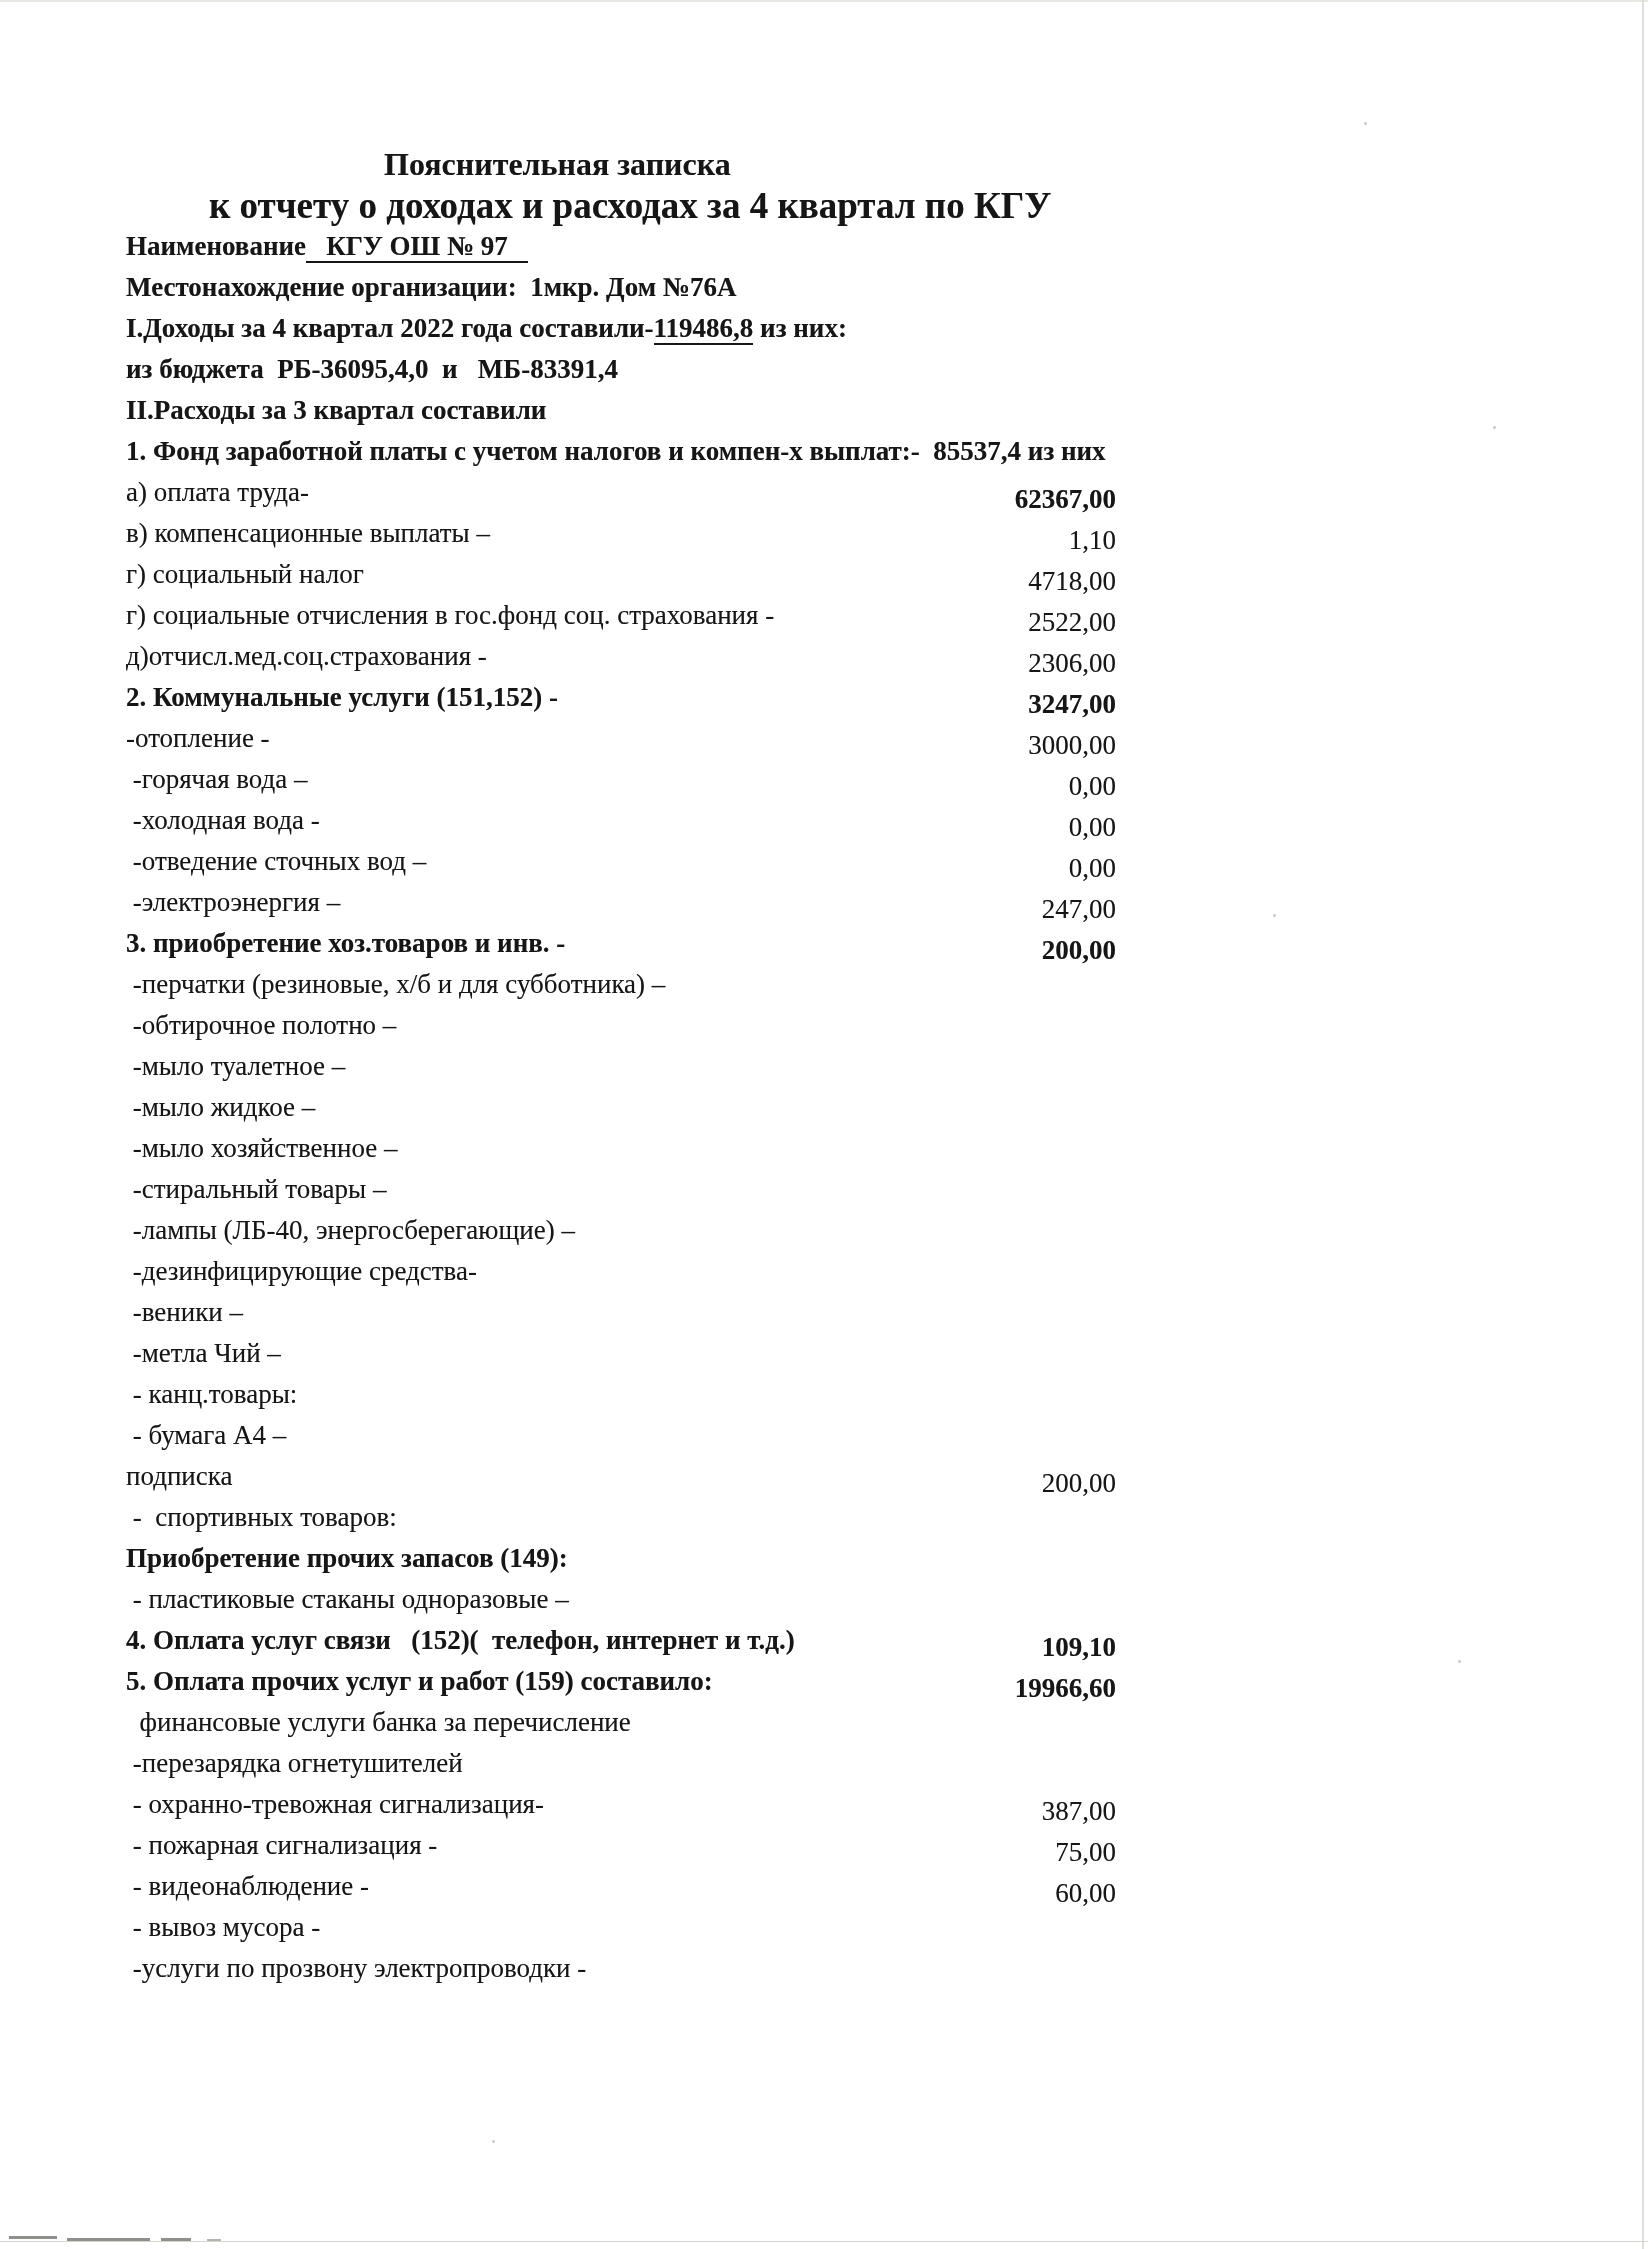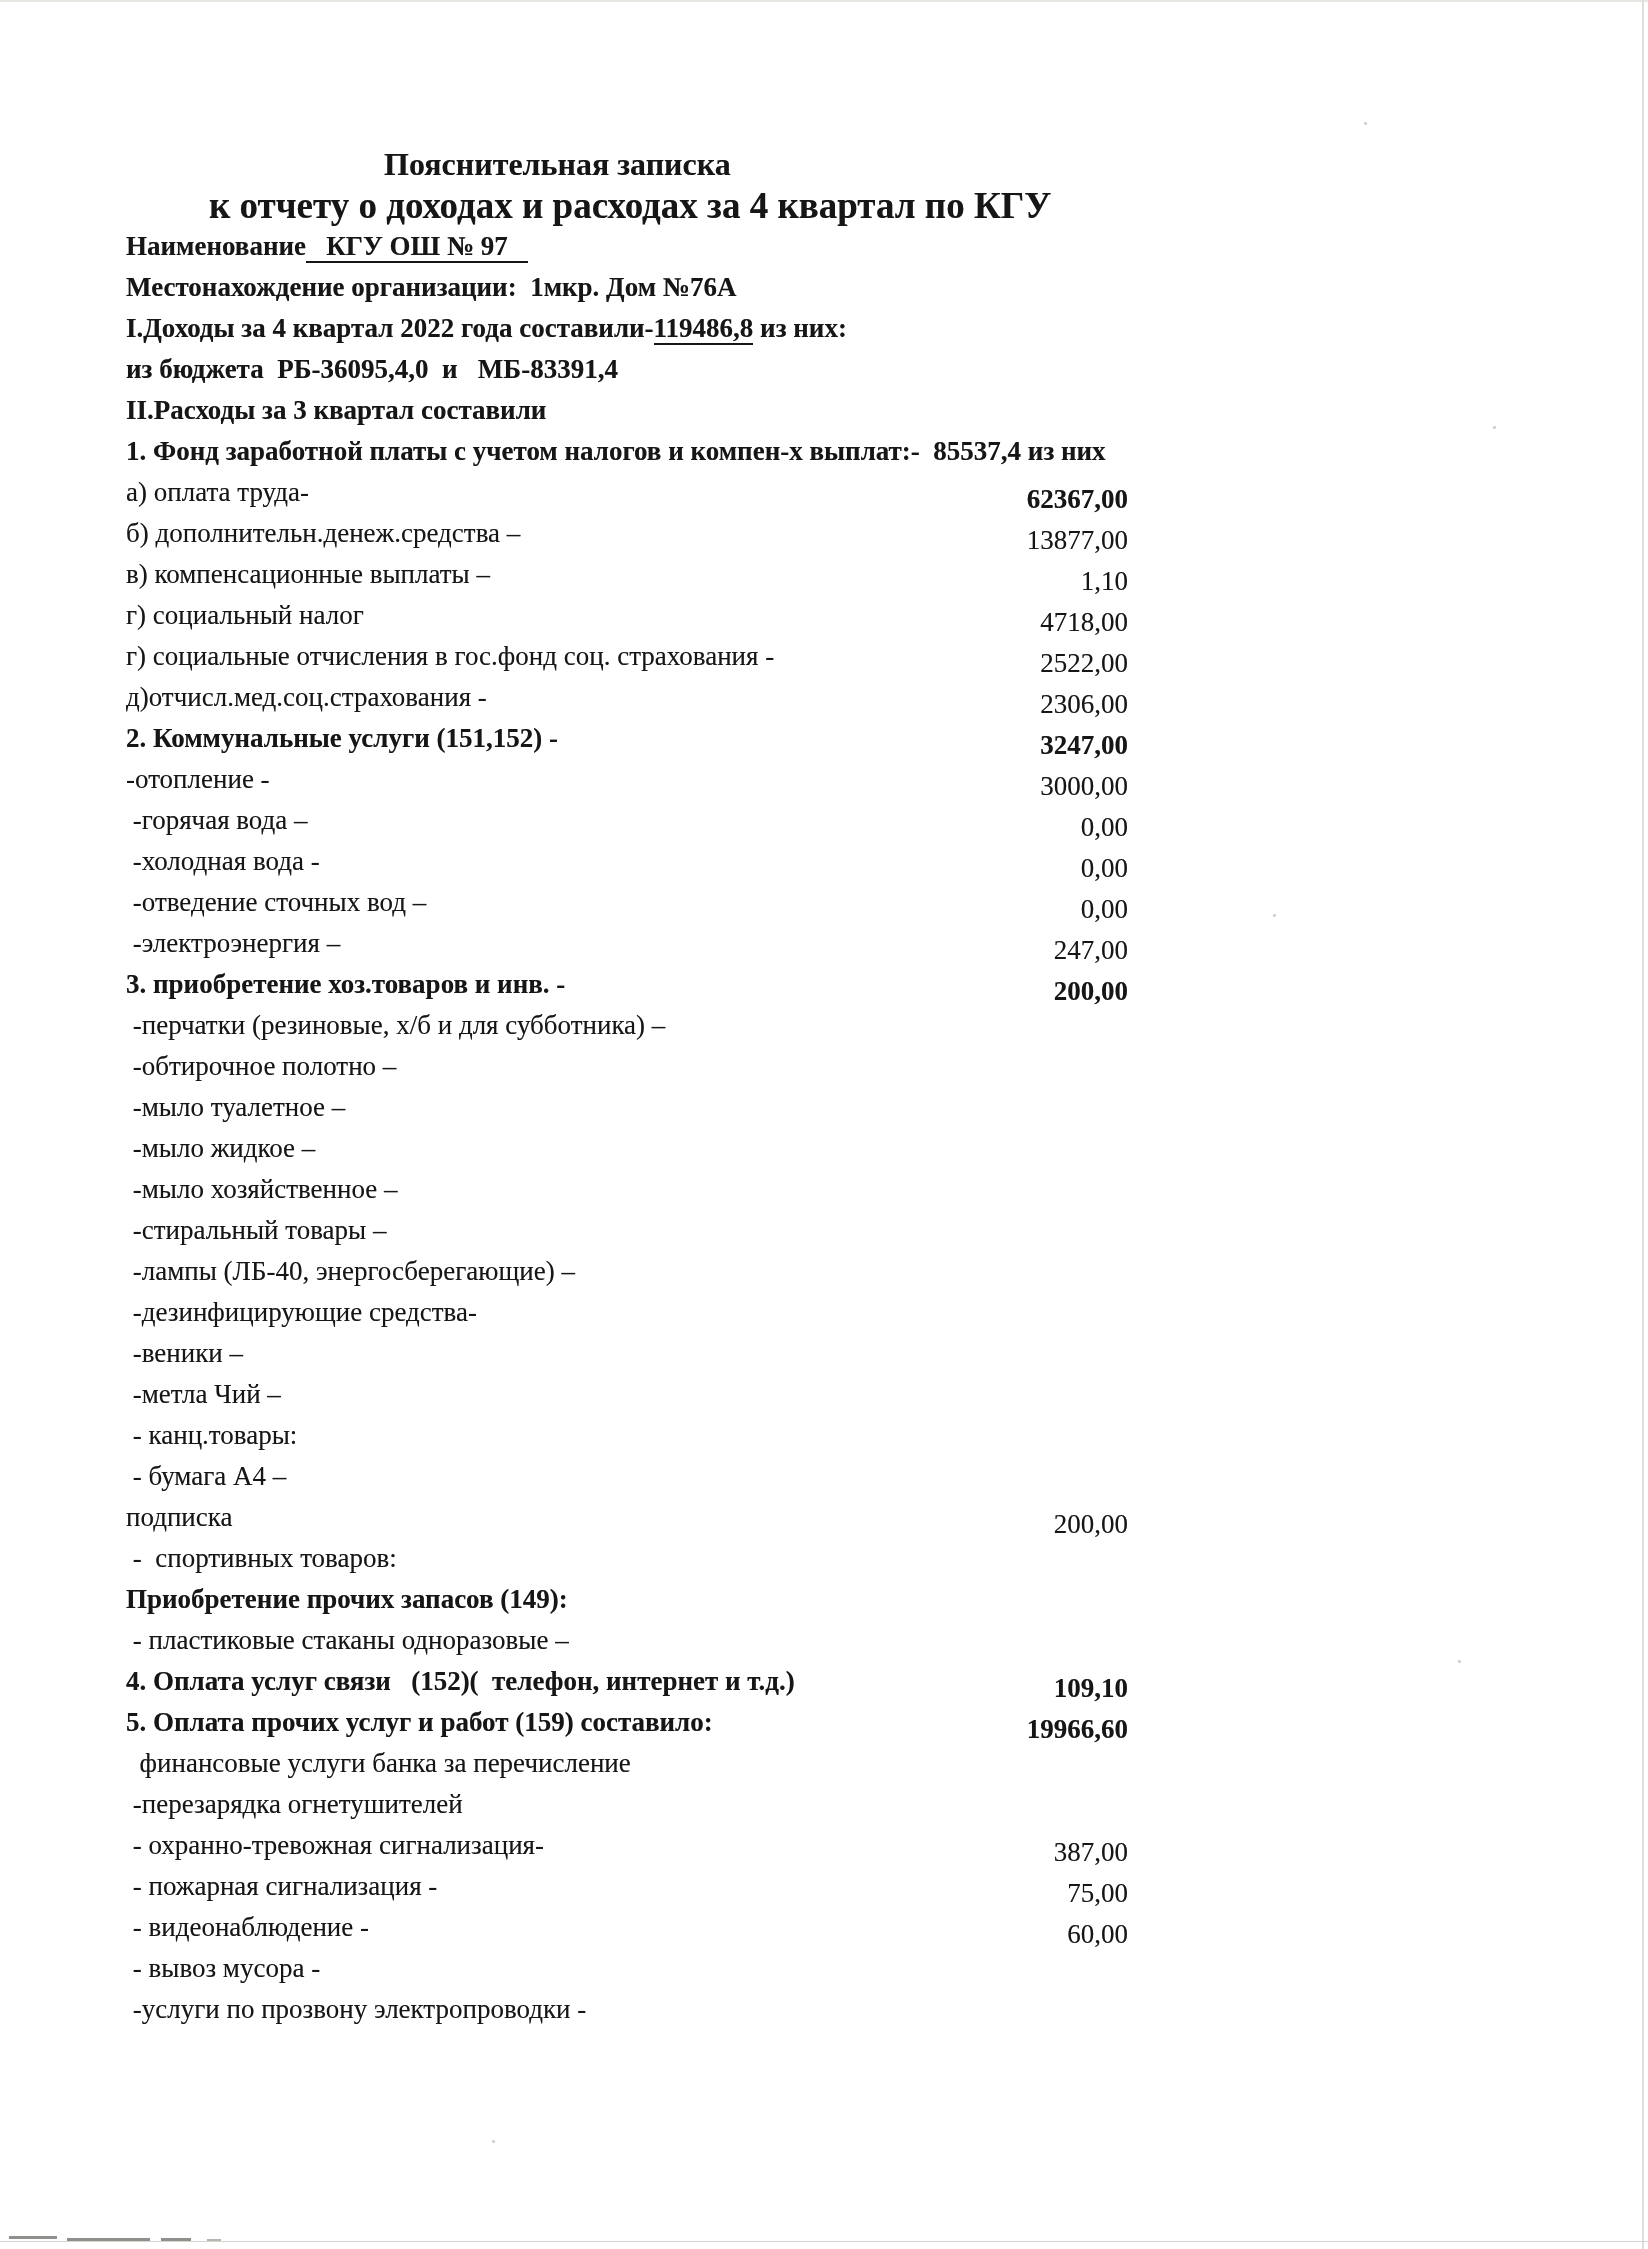--- a/index.html
+++ b/index.html
@@ -10,21 +10,21 @@
   }
   .doc{
     position:absolute;left:126px;top:144px;width:1006px;
     text-shadow:0 0 0.6px rgba(25,25,25,0.4);
   }
   .line{position:relative;height:41px;line-height:41px;font-size:27px;white-space:pre;}
   .b{font-weight:bold;}
   .t1{font-size:32px;font-weight:bold;padding-left:258px;}
   .t2{font-size:37px;font-weight:bold;padding-left:83px;}
   .u{border-bottom:2.6px solid #161616;}
-  .val{position:absolute;right:4px;top:6.5px;}
+  .val{position:absolute;right:16px;top:6.5px;}
   
   .edge-top{position:absolute;left:0;top:0;width:1649px;height:1.9px;background:#e7e7e4;}
   .edge-right{position:absolute;right:5.2px;top:0;width:1.9px;height:2250px;background:#dededa;}
   .edge-bottom{position:absolute;left:0;top:2241px;width:1649px;height:1.3px;background:#d6d6d1;}
   .smudge{position:absolute;background:#8f8f8b;height:2.6px;}
   .s1{left:9px;top:2236px;width:48px;}
   .s2{left:67px;top:2238px;width:83px;}
   .s3{left:161px;top:2238px;width:30px;}
   .s4{left:207px;top:2239px;width:14.3px;height:1.9px;background:#b5b5b0;}
   .speck{position:absolute;width:2.6px;height:2.6px;background:#cfcfca;border-radius:50%;}
@@ -49,21 +49,20 @@
   <div class="line t1"><span>Пояснительная записка</span></div>
   <div class="line t2"><span>к отчету о доходах и расходах за 4 квартал по КГУ</span></div>
   <div class="line"><span class="b">Наименование</span><span class="b u">   КГУ ОШ № 97   </span></div>
   <div class="line b">Местонахождение организации:  1мкр. Дом №76А</div>
   <div class="line"><span class="b">I.Доходы за 4 квартал 2022 года составили-</span><span class="b u">119486,8</span><span class="b"> из них:</span></div>
   <div class="line b">из бюджета  РБ-36095,4,0  и   МБ-83391,4</div>
   <div class="line b">II.Расходы за 3 квартал составили</div>
   <div>
       <div class="line b"><span>1. Фонд заработной платы с учетом налогов и компен-х выплат:-  85537,4 из них</span></div>
       <div class="line"><span>а) оплата труда-</span><span class="val b">62367,00</span></div>
-      <div class="line"><span>б) дополнительн.денеж.средства –</span><span class="val">13877,00</span></div>
       <div class="line"><span>в) компенсационные выплаты –</span><span class="val">1,10</span></div>
       <div class="line"><span>г) социальный налог</span><span class="val">4718,00</span></div>
       <div class="line"><span>г) социальные отчисления в гос.фонд соц. страхования -</span><span class="val">2522,00</span></div>
       <div class="line"><span>д)отчисл.мед.соц.страхования -</span><span class="val">2306,00</span></div>
       <div class="line b"><span>2. Коммунальные услуги (151,152) -</span><span class="val b">3247,00</span></div>
       <div class="line"><span>-отопление -</span><span class="val">3000,00</span></div>
       <div class="line"><span> -горячая вода –</span><span class="val">0,00</span></div>
       <div class="line"><span> -холодная вода -</span><span class="val">0,00</span></div>
       <div class="line"><span> -отведение сточных вод –</span><span class="val">0,00</span></div>
       <div class="line"><span> -электроэнергия –</span><span class="val">247,00</span></div>

